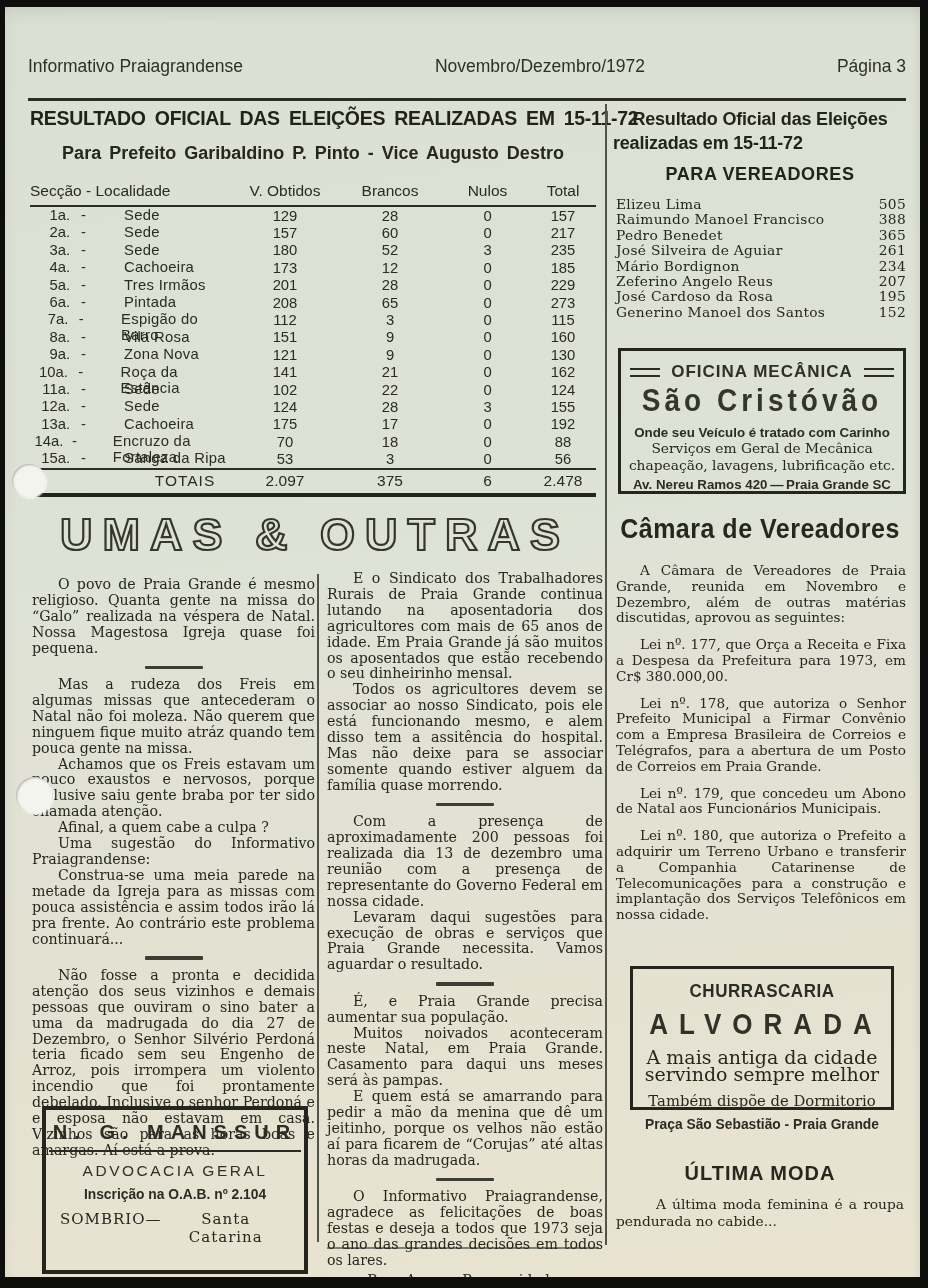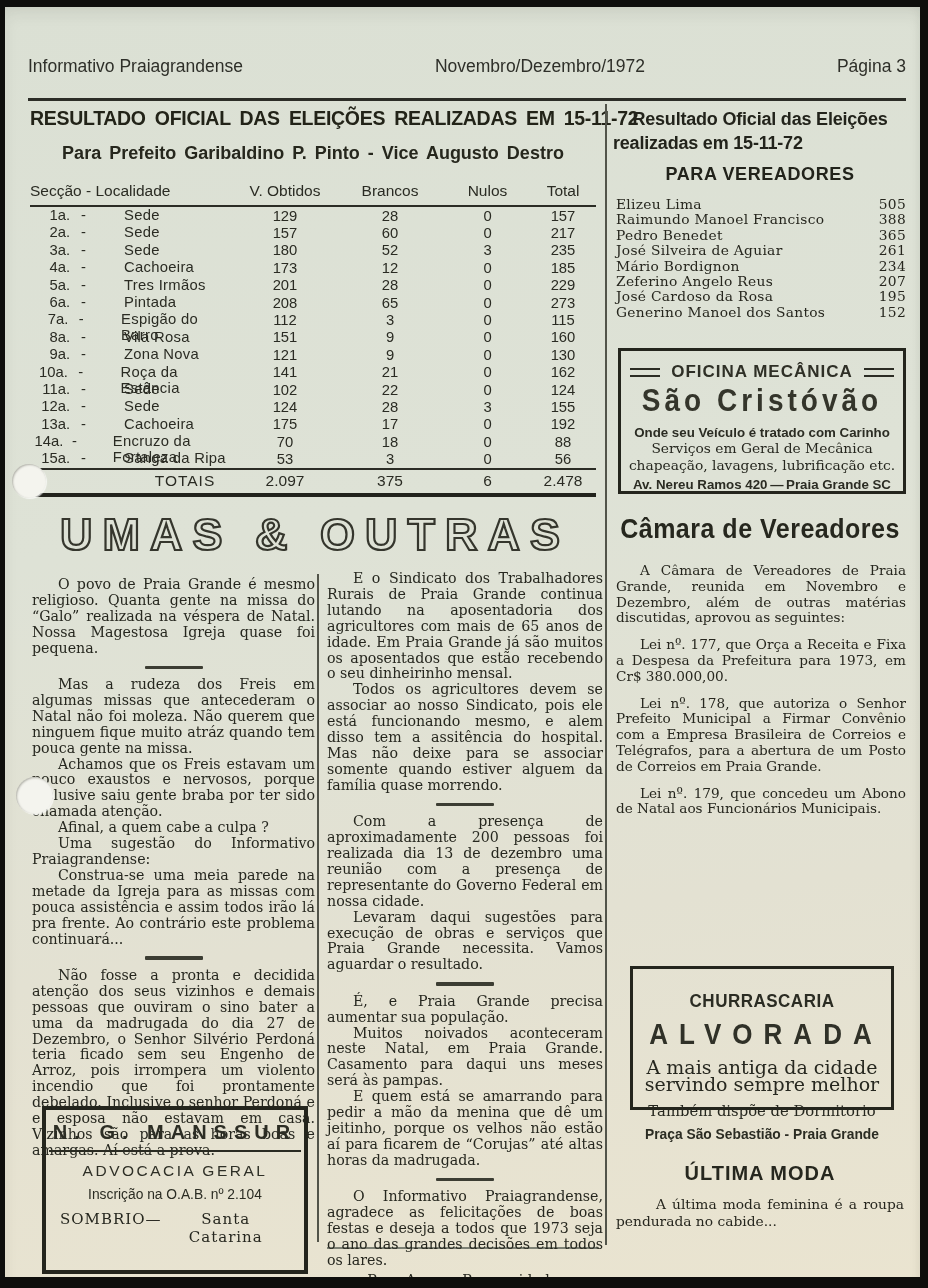--- a/index.html
+++ b/index.html
@@ -116,34 +116,34 @@
   #col1 { left:32px; top:577px; width:283px; }
   #col2 { left:327px; top:571px; width:276px; }
   .art-col p { margin:0; text-indent:26px; }
   .sep { width:58px; height:3.5px; background:#3c3d33; margin:9px auto 8px; border-radius:1px; }
   .center-line { text-align:center; text-indent:0 !important; margin-top:4px !important; }
 
   #ad-manssur { left:42px; top:1106px; width:266px; height:168px; border-width:4px; padding-top:11px; }
   #manssur-name { display:inline-block; font-family:"Liberation Sans", sans-serif; font-weight:700;
     font-size:20px; letter-spacing:7px; padding:0 4px 6px; border-bottom:2.5px solid #2a2b22; color:#2c2d24;}
   #manssur-l1 { font-family:"Liberation Sans", sans-serif; font-size:15.5px; letter-spacing:2.5px; margin-top:10px; color:#2e2f26;}
-  #manssur-l2 { font-family:"Liberation Sans", sans-serif; font-weight:400; font-size:13.8px; margin-top:7px; color:#2b2c23;}
+  #manssur-l2 { font-family:"Liberation Sans", sans-serif; font-weight:700; font-size:13.8px; margin-top:7px; color:#2b2c23;}
   #manssur-l3 { display:flex; justify-content:space-between; padding:0 14px; font-size:15px; margin-top:8px; letter-spacing:1px;}
 
   
   #camara-title {
     position:absolute; left:613px; top:514px; width:294px; text-align:center;
     font-family:"Liberation Sans", sans-serif; font-weight:700; font-size:25px;
     letter-spacing:0.5px; color:#26271e; transform:scaleY(1.1);
   }
   #camara-body { position:absolute; left:616px; top:563px; width:290px;
     font-size:13.6px; line-height:15.8px; text-align:justify; color:#26261e;}
   #camara-body p { margin:0 0 11px; text-indent:24px; }
 
-  #ad-alvorada { left:630px; top:966px; width:264px; height:144px; padding-top:23px; }
+  #ad-alvorada { left:630px; top:966px; width:264px; height:144px; padding-top:13px; }
   #alvorada-kicker { font-family:"Liberation Sans", sans-serif; font-weight:700; font-size:17px;
     letter-spacing:0.5px; color:#2b2c23; transform:scaleY(1.05);}
   #alvorada-name { font-family:"Liberation Sans", sans-serif; font-weight:700; font-size:26px;
     letter-spacing:11px; padding-left:8px; margin-top:7px; color:#303128; transform:scaleY(1.1);}
   .alvorada-serif { font-size:19px; line-height:17px; }
   #alvorada-l1 { margin-top:9px; }
   #alvorada-l3 { font-size:14.8px; margin-top:9px; }
   #alvorada-l4 { font-family:"Liberation Sans", sans-serif; font-weight:700; font-size:13.8px; margin-top:8px; color:#2b2c23;}
 
   
@@ -470,20 +470,21 @@
       <span>Santa Catarina</span>
     </div>
   </div>
 
   <div id="camara-title">Câmara de Vereadores</div>
   <div id="camara-body">
     <p>A Câmara de Vereadores de Praia Grande, reunida em Novembro e Dezembro, além de outras matérias discutidas, aprovou as seguintes:</p>
     <p>Lei nº. 177, que Orça a Receita e Fixa a Despesa da Prefeitura para 1973, em Cr$ 380.000,00.</p>
     <p>Lei nº. 178, que autoriza o Senhor Prefeito Municipal a Firmar Convênio com a Empresa Brasileira de Correios e Telégrafos, para a abertura de um Posto de Correios em Praia Grande.</p>
     <p>Lei nº. 179, que concedeu um Abono de Natal aos Funcionários Municipais.</p>
+    <p>Lei nº. 180, que autoriza o Prefeito a adquirir um Terreno Urbano e transferir a Companhia Catarinense de Telecomunicações para a construção e implantação dos Serviços Telefônicos em nossa cidade.</p>
   </div>
 
   <div class="ad-box" id="ad-alvorada">
     <div id="alvorada-kicker">CHURRASCARIA</div>
     <div id="alvorada-name">ALVORADA</div>
     <div class="alvorada-serif" id="alvorada-l1">A mais antiga da cidade</div>
     <div class="alvorada-serif">servindo sempre melhor</div>
     <div class="alvorada-serif" id="alvorada-l3">Também dispõe de Dormitorio</div>
     <div id="alvorada-l4">Praça São Sebastião  -  Praia Grande</div>
   </div>

